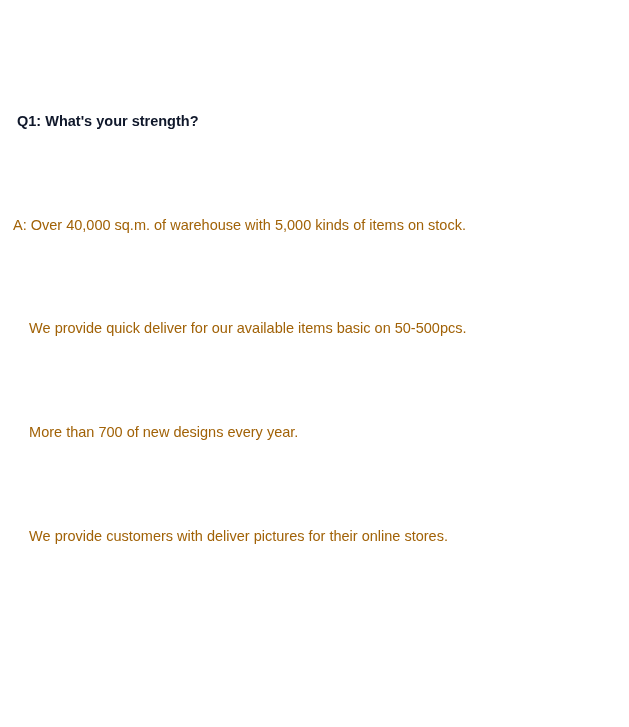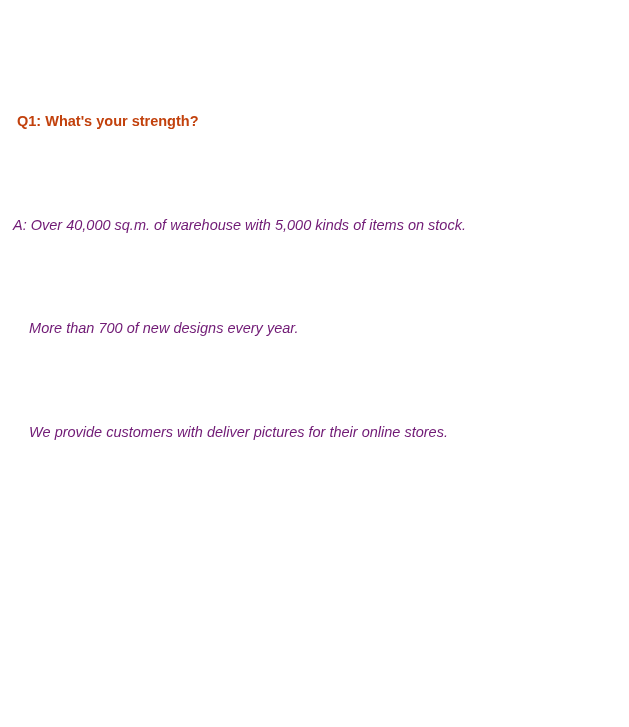--- a/index.html
+++ b/index.html
@@ -18,35 +18,35 @@
     line-height: 34.6px;
     color: #404040;
     white-space: pre;           
   }
   .faq p {
     margin: 0;
     padding: 0;
   }
   .q {
     font-weight: bold;
-    color: #c2410c;
+    color: #0f172a;
   }
   .a {
     font-weight: normal;
-    color: #701a75;
-    font-style: italic;
+    color: #a16207;
   }
 </style>
 </head>
 <body>
 
 <div class="faq">
 
   <p class="q"> Q1: What's your strength?</p>
   <p class="a">A: Over 40,000 sq.m. of warehouse with 5,000 kinds of items on stock.</p>
+  <p class="a">    We provide quick deliver for our available items basic on 50-500pcs.</p>
   <p class="a">    More than 700 of new designs every year.</p>
   <p class="a">    We provide customers with deliver pictures for their online stores.</p>
 
   
 
   
   
 
   
   

